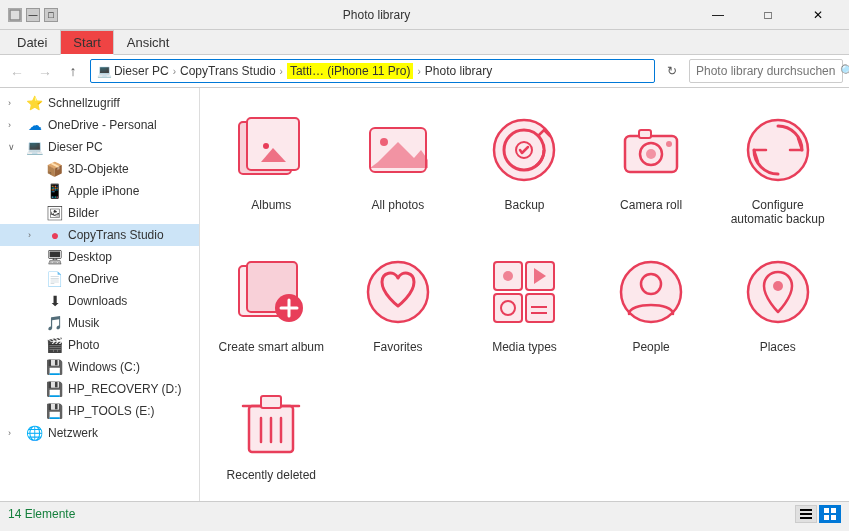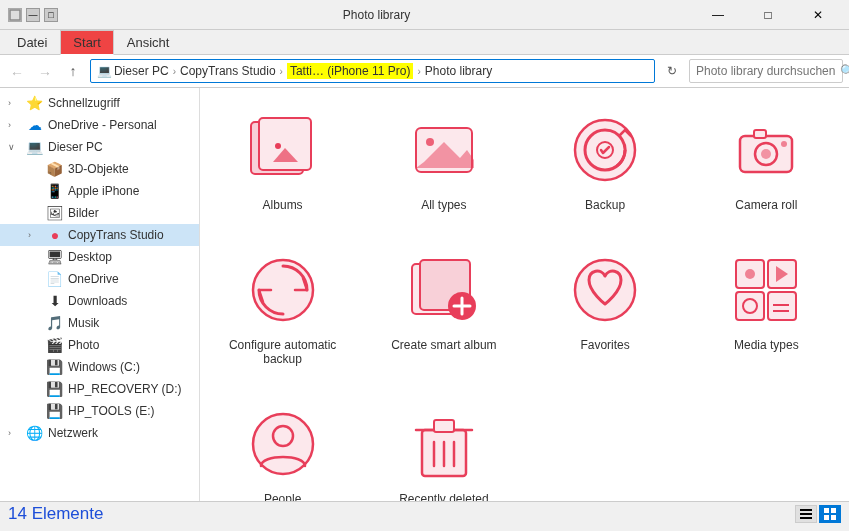--- a/index.html
+++ b/index.html
@@ -138,22 +138,22 @@
     .content-area {
       flex: 1;
       background: white;
       overflow-y: auto;
       padding: 12px;
     }
     .content-area::-webkit-scrollbar { width: 10px; }
     .content-area::-webkit-scrollbar-thumb { background: #ccc; }
     .grid {
       display: grid;
-      grid-template-columns: repeat(4, 1fr);
-      gap: 20px;
+      grid-template-columns: repeat(5, 1fr);
+      gap: 8px;
     }
     .grid-item {
       display: flex;
       flex-direction: column;
       align-items: center;
       padding: 10px 6px 8px;
       cursor: pointer;
       border-radius: 4px;
       gap: 8px;
     }
@@ -170,21 +170,21 @@
     
     .status-bar {
       height: 24px;
       background: #f0f0f0;
       border-top: 1px solid #ccc;
       display: flex;
       align-items: center;
       padding: 0 8px;
       justify-content: space-between;
     }
-    .status-text { font-size: 17px; color: #1d4ed8; }
+    .status-text { font-size: 12px; color: #15803d; }
     .view-btns { display: flex; gap: 2px; }
     .view-btn { width: 22px; height: 18px; border: 1px solid #ccc; background: #e0e0e0; display: flex; align-items: center; justify-content: center; cursor: pointer; font-size: 10px; }
     .view-btn.active { background: #0078d7; color: white; border-color: #0078d7; }
 
     
     svg { overflow: visible; }
   </style>
 </head>
 <body>
 
@@ -345,21 +345,21 @@
       </div>
 
       <div class="grid-item">
         <div class="grid-icon">
           <svg width="80" height="80" viewBox="0 0 80 80">
             <rect x="12" y="18" width="56" height="44" rx="5" fill="#fce8ec" stroke="#e83e5a" stroke-width="2"></rect>
             <polygon points="20,52 40,32 56,48 63,40 70,50 70,58 12,58" fill="#e83e5a" opacity="0.5"></polygon>
             <circle cx="26" cy="32" r="4" fill="#e83e5a" opacity="0.8"></circle>
           </svg>
         </div>
-        <span class="grid-label">All types</span>
+        <span class="grid-label">All photos</span>
       </div>
 
       <div class="grid-item">
         <div class="grid-icon">
           <svg width="80" height="80" viewBox="0 0 80 80">
             <circle cx="40" cy="40" r="30" fill="#fce8ec" stroke="#e83e5a" stroke-width="2.5"></circle>
             <path d="M40,20 A20,20 0 1,1 39.9,20" fill="none" stroke="#e83e5a" stroke-width="3" stroke-dasharray="50 80"></path>
             <polyline points="54,26 60,20 66,26" fill="none" stroke="#e83e5a" stroke-width="2.5" stroke-linecap="round"></polyline>
             <path d="M40,20 A20,20 0 1,0 60,40" fill="none" stroke="#e83e5a" stroke-width="3"></path>
             <circle cx="40" cy="40" r="8" fill="none" stroke="#e83e5a" stroke-width="2"></circle>
@@ -441,20 +441,30 @@
         <div class="grid-icon">
           <svg width="80" height="80" viewBox="0 0 80 80">
             <circle cx="40" cy="40" r="30" fill="#fce8ec" stroke="#e83e5a" stroke-width="2.5"></circle>
             <circle cx="40" cy="32" r="10" fill="none" stroke="#e83e5a" stroke-width="2.5"></circle>
             <path d="M18,62 C18,50 62,50 62,62" fill="none" stroke="#e83e5a" stroke-width="2.5" stroke-linecap="round"></path>
           </svg>
         </div>
         <span class="grid-label">People</span>
       </div>
 
+      <div class="grid-item">
+        <div class="grid-icon">
+          <svg width="80" height="80" viewBox="0 0 80 80">
+            <circle cx="40" cy="40" r="30" fill="#fce8ec" stroke="#e83e5a" stroke-width="2.5"></circle>
+            <path d="M40,20 C32,20 26,26 26,34 C26,46 40,60 40,60 C40,60 54,46 54,34 C54,26 48,20 40,20 Z" fill="none" stroke="#e83e5a" stroke-width="2.5" stroke-linejoin="round"></path>
+            <circle cx="40" cy="34" r="5" fill="#e83e5a" opacity="0.7"></circle>
+          </svg>
+        </div>
+        <span class="grid-label">Places</span>
+      </div>
 
       <div class="grid-item">
         <div class="grid-icon">
           <svg width="80" height="80" viewBox="0 0 80 80">
             <rect x="18" y="26" width="44" height="46" rx="3" fill="#fce8ec" stroke="#e83e5a" stroke-width="2.5"></rect>
             <line x1="12" y1="26" x2="68" y2="26" stroke="#e83e5a" stroke-width="2.5" stroke-linecap="round"></line>
             <rect x="30" y="16" width="20" height="12" rx="2" fill="#fce8ec" stroke="#e83e5a" stroke-width="2"></rect>
             <line x1="30" y1="38" x2="30" y2="62" stroke="#e83e5a" stroke-width="2.5" stroke-linecap="round"></line>
             <line x1="40" y1="38" x2="40" y2="62" stroke="#e83e5a" stroke-width="2.5" stroke-linecap="round"></line>
             <line x1="50" y1="38" x2="50" y2="62" stroke="#e83e5a" stroke-width="2.5" stroke-linecap="round"></line>

